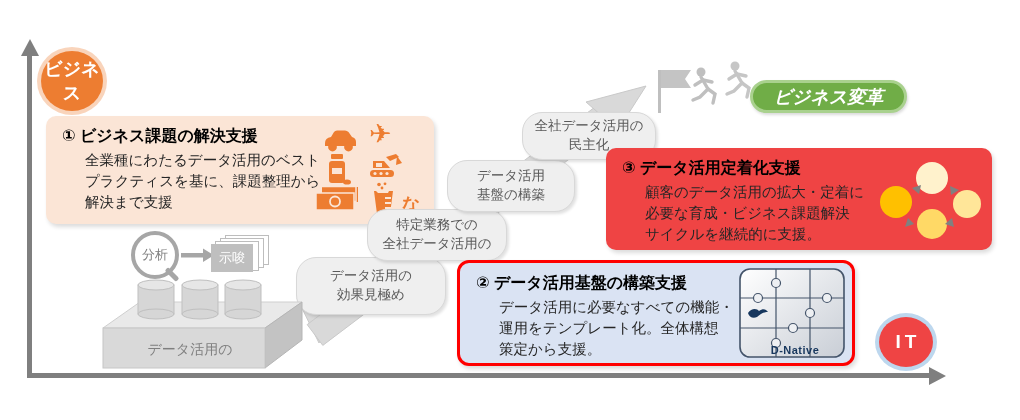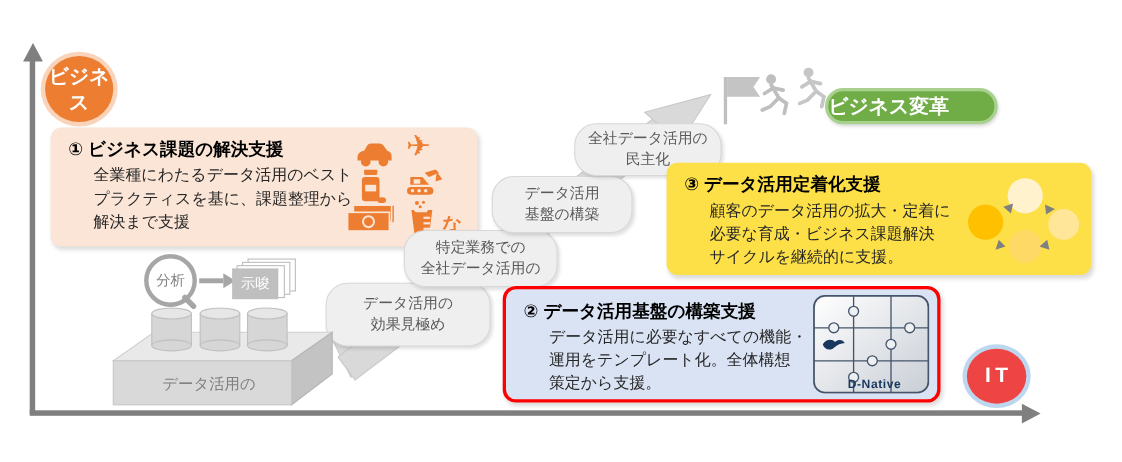--- a/index.html
+++ b/index.html
@@ -12,33 +12,33 @@
   .axis-head-up{width:0;height:0;border-left:9px solid transparent;border-right:9px solid transparent;border-bottom:17px solid #7F7F7F;}
   .axis-head-right{width:0;height:0;border-top:9px solid transparent;border-bottom:9px solid transparent;border-left:17px solid #7F7F7F;}
 
   
   .round-badge{border-radius:50%;display:flex;align-items:center;justify-content:center;
                color:#fff;font-weight:bold;text-align:center;}
   .badge-business{width:62px;height:60px;background:#ED7D31;box-shadow:0 0 0 4px rgba(237,125,49,.33);font-size:18px;}
   .badge-it{width:50px;height:50px;background:#ef4444;box-shadow:0 0 0 4px #BDD7EE;font-size:19px;letter-spacing:4px;padding-left:4px;}
 
   .goal-badge{background:#70AD47;border:3px solid #A9D18E;border-radius:18px;color:#fff;
-              font-weight:bold;font-size:18px;display:flex;align-items:center;justify-content:flex-start;
-              box-sizing:border-box;box-shadow:1px 2px 3px rgba(0,0,0,.15);}
+              font-weight:bold;font-size:18px;display:flex;align-items:center;justify-content:center;
+              box-sizing:border-box;box-shadow:1px 2px 3px rgba(0,0,0,.15);font-style:italic;}
 
   
   .bubble{background:#EFEFEF;border:1px solid #D8D8D8;border-radius:20px;color:#595959;
           font-size:13.5px;line-height:1.4;display:flex;flex-direction:column;align-items:center;
           justify-content:center;text-align:center;box-shadow:2px 2px 3px rgba(0,0,0,.12);}
 
   
   .support-box{border-radius:10px;box-shadow:2px 3px 4px rgba(0,0,0,.14);box-sizing:border-box;}
   .box1{background:#FBE5D6;}
   .box2{background:#DAE3F3;border:3px solid #FF0000;border-radius:12px;}
-  .box3{background:#fde047;}
+  .box3{background:#ef4444;}
   .box-title{font-size:16px;font-weight:bold;color:#000;padding:10px 0 3px 16px;white-space:nowrap;}
   .box-line{font-size:14.5px;color:#262626;line-height:21px;margin-left:39px;white-space:nowrap;}
 
   .etc-label{color:#ED7D31;font-size:18px;font-weight:bold;}
   .logo-text{font-size:11px;font-weight:bold;color:#17375E;letter-spacing:.5px;}
   .label-gray{color:#7F7F7F;}
   .insight-sheet{position:absolute;background:#fff;border:1px solid #BDBDBD;width:42px;height:28px;}
   .insight-front{position:absolute;background:#BFBFBF;width:42px;height:28px;color:#fff;font-size:13px;
                  display:flex;align-items:center;justify-content:center;}
   .magnifier{width:40px;height:40px;border:4px solid #A6A6A6;border-radius:50%;display:flex;

